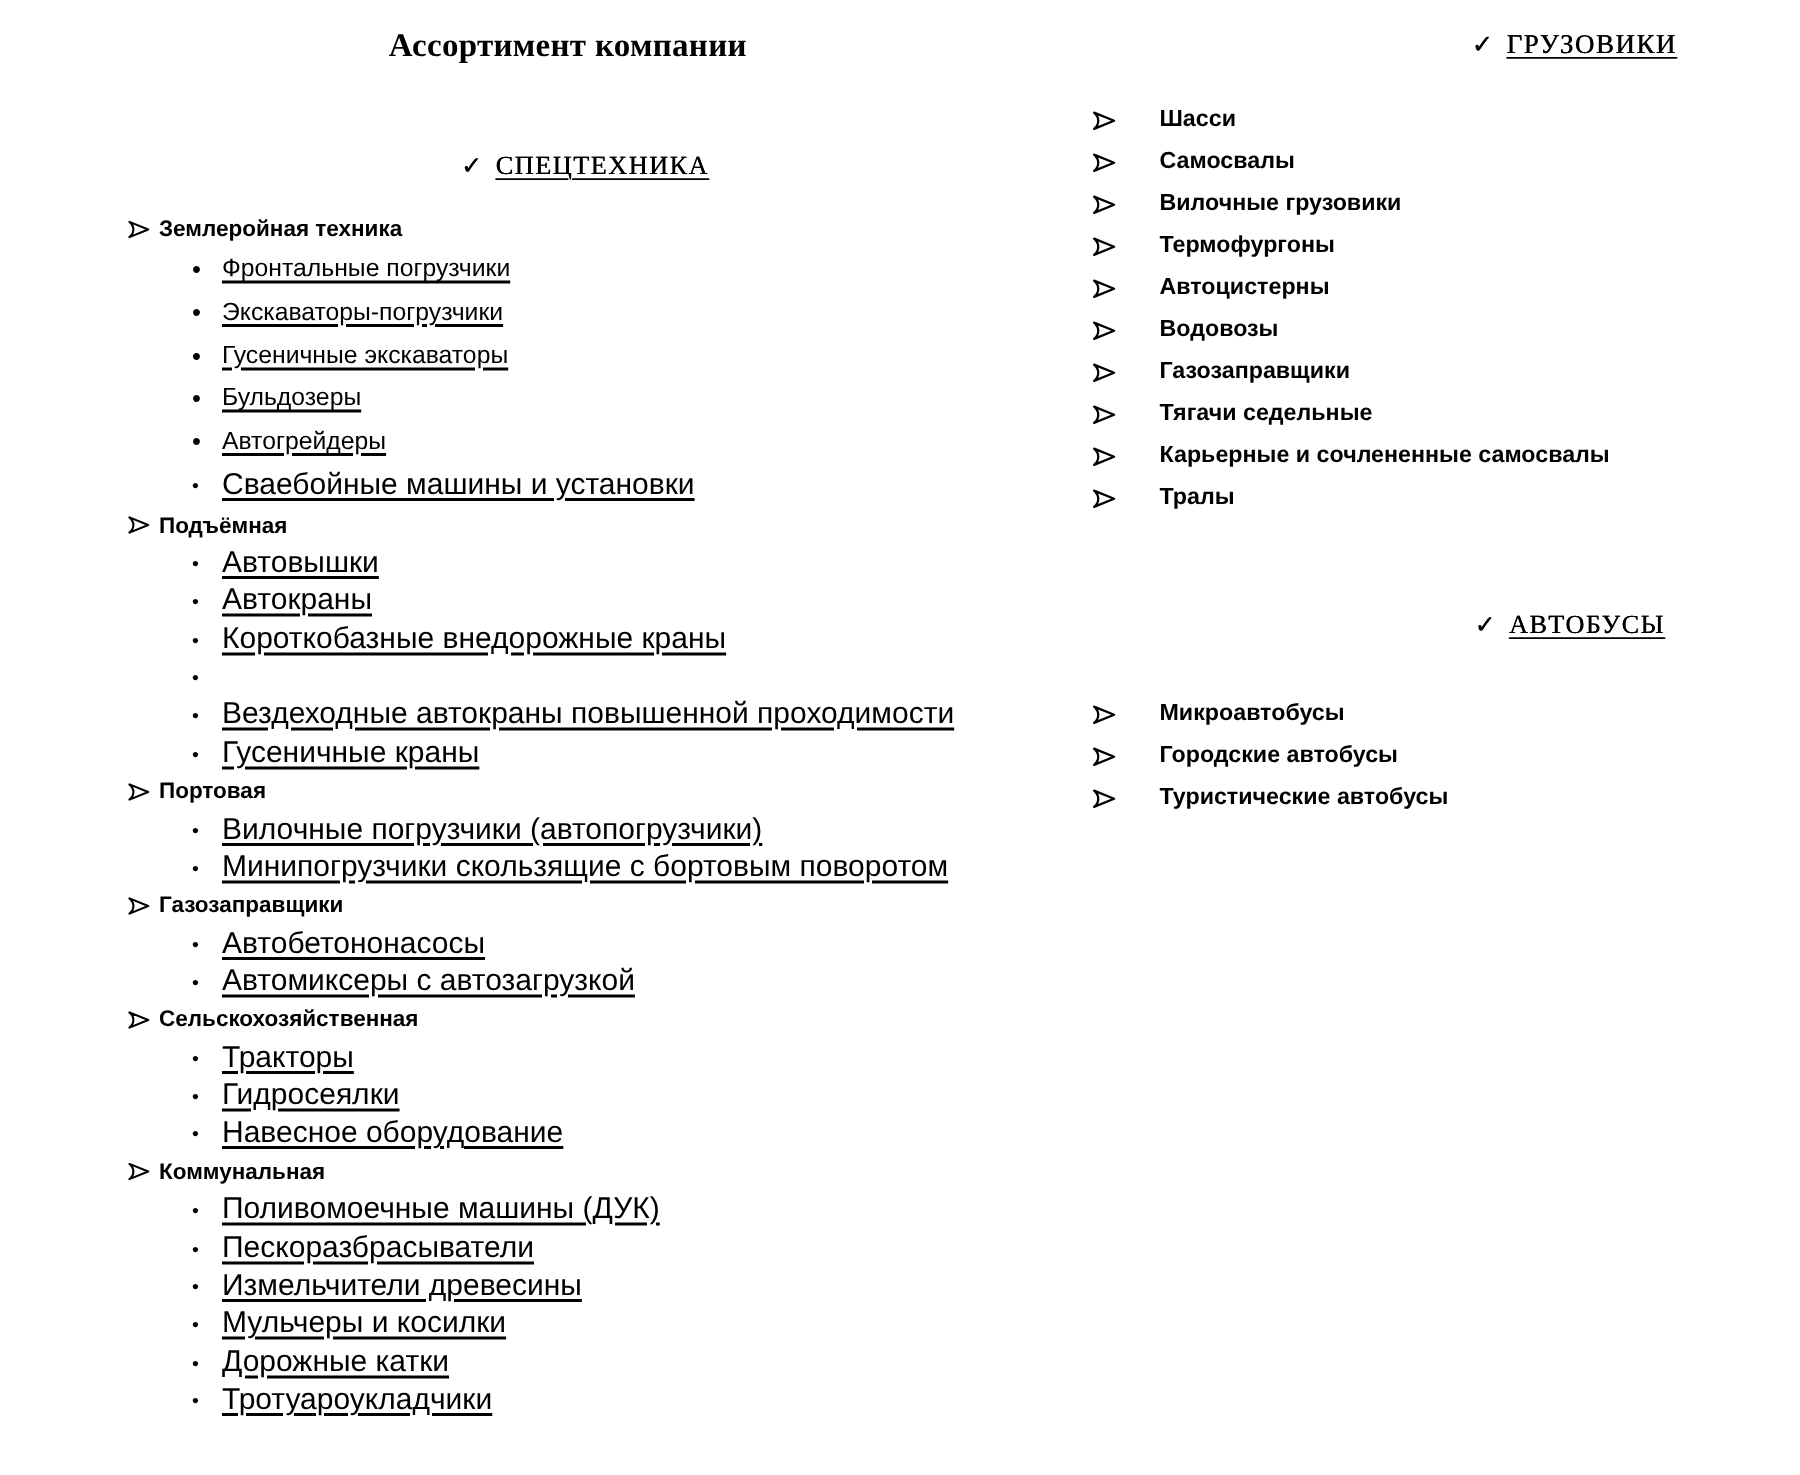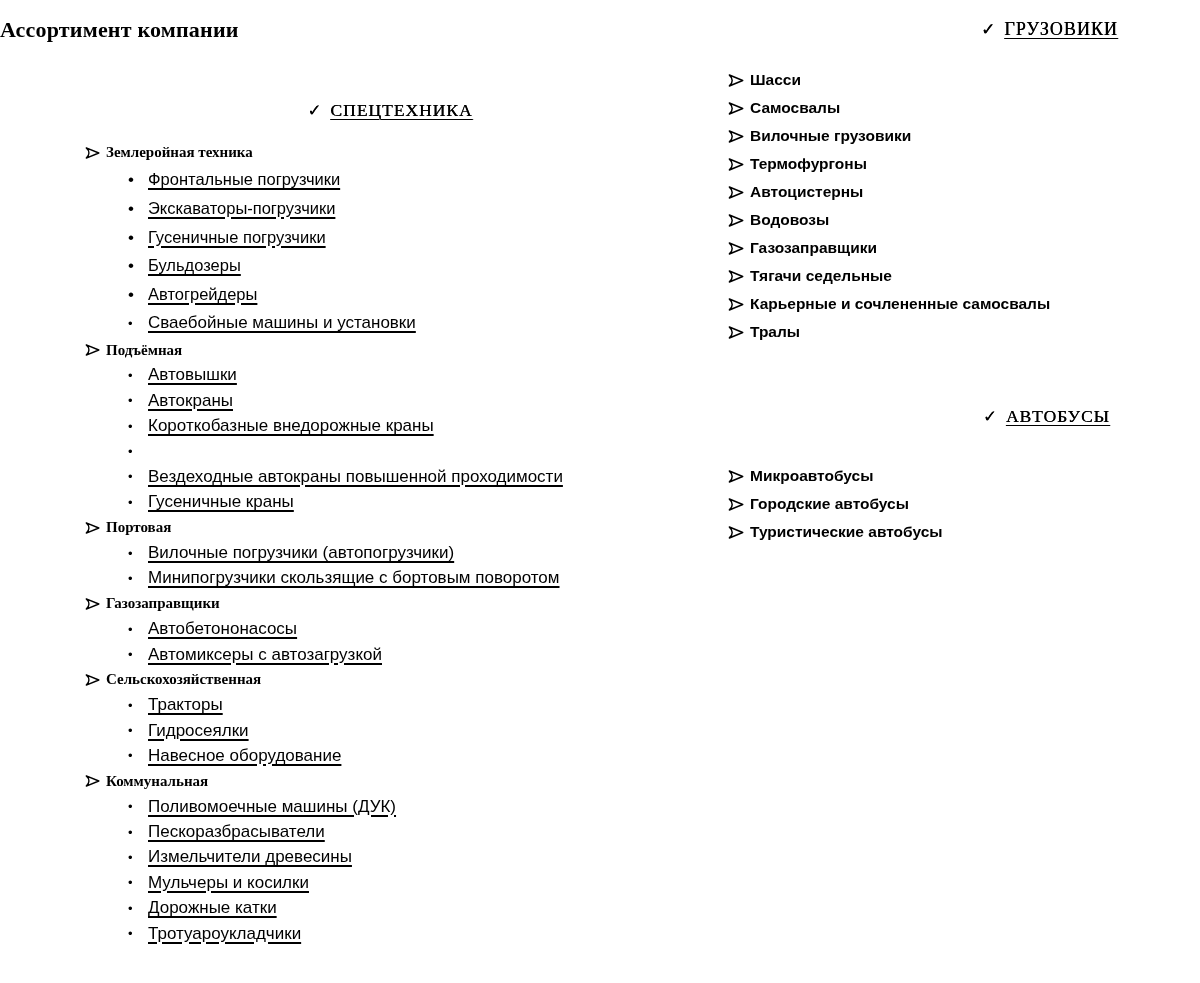--- a/index.html
+++ b/index.html
@@ -14,20 +14,21 @@
   }
   .page { position: relative; width: 1200px; height: 983px; background: #ffffff; }
 
   
   .serif { font-family: "Liberation Serif", "DejaVu Serif", serif; }
   .doc-title {
     position: absolute;
     left: 0; top: 17;
     top: 17px;
     width: 757px;
+    text-align: center;
     font-size: 22px;
     font-weight: bold;
     letter-spacing: 0.2px;
   }
   .sec-hdr { position: absolute; display: flex; align-items: baseline; white-space: nowrap; }
   .sec-hdr .check {
     font-family: "DejaVu Sans", sans-serif;
     margin-right: 9px;
     font-size: 0.95em;
     text-shadow: 0.3px 0 0 #000;
@@ -50,44 +51,44 @@
 
   
   .list { position: absolute; white-space: nowrap; }
   .left-list { left: 85px; top: 140px; width: 600px; }
   .trucks-list { left: 728px; top: 66px; width: 460px; }
   .buses-list { left: 728px; top: 462px; width: 460px; }
 
   .cat {
     display: flex; align-items: center;
     height: 25.3px;
-    font-size: 15px; font-weight: bold; font-family: Liberation Serif, serif;
+    font-size: 15px; font-weight: bold;
   }
   .cat .arrow-icon { width: 15px; height: 12px; margin-right: 6px; flex: 0 0 auto; display: inline-flex; }
 
   .sub { display: flex; align-items: center; height: 25.4px; }
   .sub.tall { height: 28.7px; }
   .sub .bullet {
     display: inline-block; width: 20px; margin-left: 43px; flex: 0 0 auto;
     font-size: 13px; line-height: 1;
   }
   .sub .bullet.bullet-lg { font-size: 17px; }
   .sub .link {
     text-decoration: underline;
     text-underline-offset: 3px;
     text-decoration-thickness: 1.5px;
     cursor: pointer;
   }
   .sub .label-lg { font-size: 16.5px; }
-  .sub .label-md { font-size: 17px; text-align: right; }
+  .sub .label-md { font-size: 20px; text-align: right; }
 
   .rrow {
     display: flex; align-items: center;
     height: 28px;
-    font-size: 15.5px; font-weight: bold;
+    font-size: 15.5px; font-weight: bold; gap: 23px;
   }
   .rrow .arrow-icon { width: 16px; height: 13px; margin-right: 6px; flex: 0 0 auto; display: inline-flex; }
 </style>
 </head>
 <body>
 
 <div class="page">
 
   <div class="doc-title serif">Ассортимент компании</div>
 
@@ -120,21 +121,21 @@
       <div class="sub tall">
         <span class="bullet bullet-lg">•</span>
         <span class="link label-lg">Фронтальные погрузчики</span>
       </div>
       <div class="sub tall">
         <span class="bullet bullet-lg">•</span>
         <span class="link label-lg">Экскаваторы-погрузчики</span>
       </div>
       <div class="sub tall">
         <span class="bullet bullet-lg">•</span>
-        <span class="link label-lg">Гусеничные погрузчики</span>
+        <span class="link label-lg">Гусеничные экскаваторы</span>
       </div>
       <div class="sub tall">
         <span class="bullet bullet-lg">•</span>
         <span class="link label-lg">Бульдозеры</span>
       </div>
       <div class="sub tall">
         <span class="bullet bullet-lg">•</span>
         <span class="link label-lg">Автогрейдеры</span>
       </div>
       <div class="sub tall">

